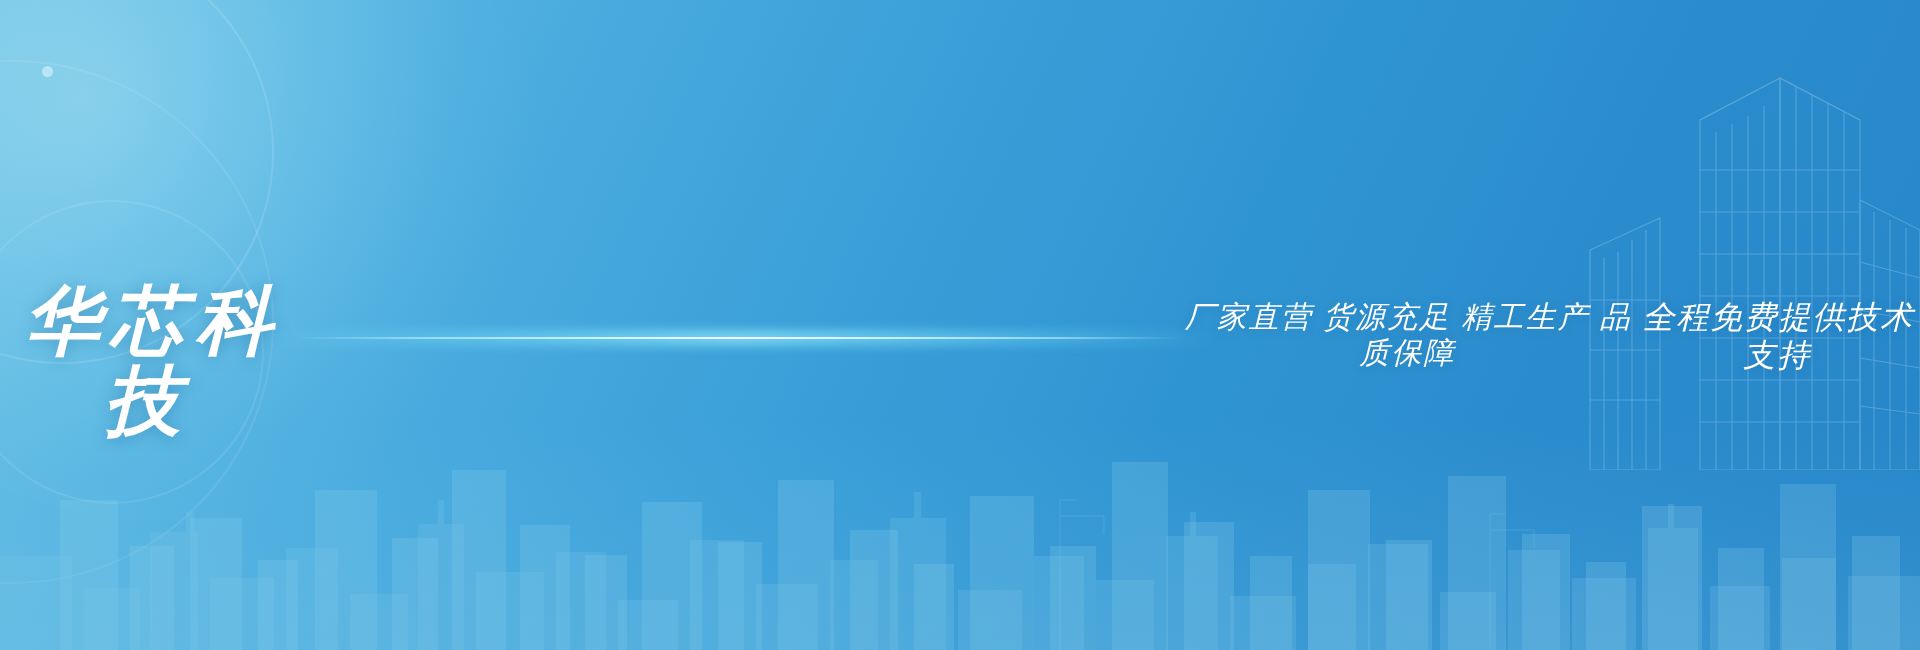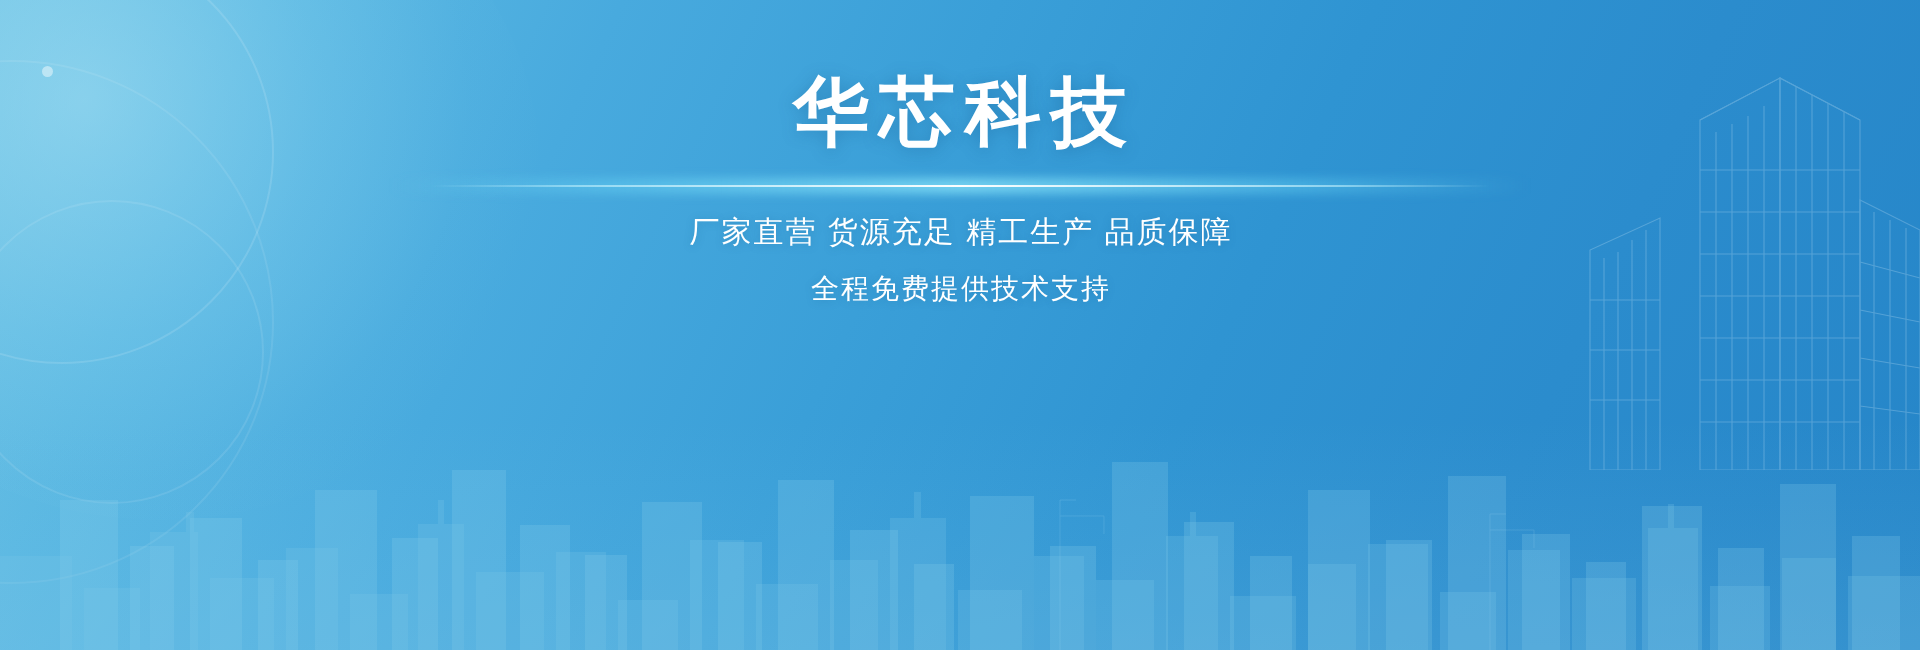--- a/index.html
+++ b/index.html
@@ -95,24 +95,25 @@
     background: linear-gradient(to top, rgba(120,200,235,0.18), rgba(255,255,255,0));
   }
 
   
   .content {
     position: relative;
     z-index: 5;
     width: 100%;
     height: 100%;
     display: flex;
-    flex-direction: column;
+    flex-direction: row;
     align-items: center;
     text-align: center;
     color: #ffffff;
+    font-style: italic;
   }
 
   .title {
     margin-top: 72px;
     font-size: 76px;
     font-weight: bold;
     letter-spacing: 10px;
     text-indent: 10px;
     line-height: 1.05;
     text-shadow: 0 2px 16px rgba(20,90,140,0.35);
@@ -162,21 +163,21 @@
     margin-top: 20px;
     font-size: 30px;
     letter-spacing: 2px;
     text-indent: 2px;
     line-height: 1.2;
     text-shadow: 0 1px 8px rgba(20,90,140,0.28);
   }
 
   .support {
     margin-top: 22px;
-    font-size: 28px;
+    font-size: 32px;
     letter-spacing: 2px;
     text-indent: 2px;
     line-height: 1.2;
     text-shadow: 0 1px 8px rgba(20,90,140,0.28);
   }
 </style>
 </head>
 <body>
 
 <div id="banner">

